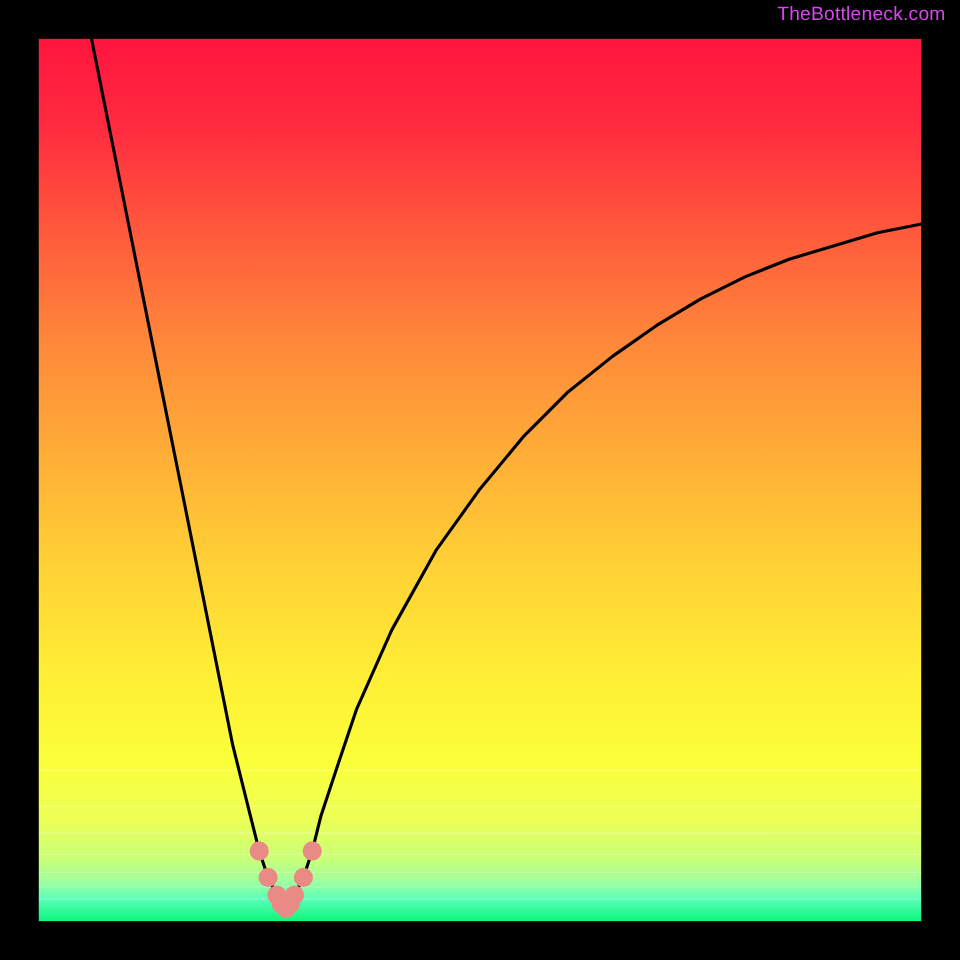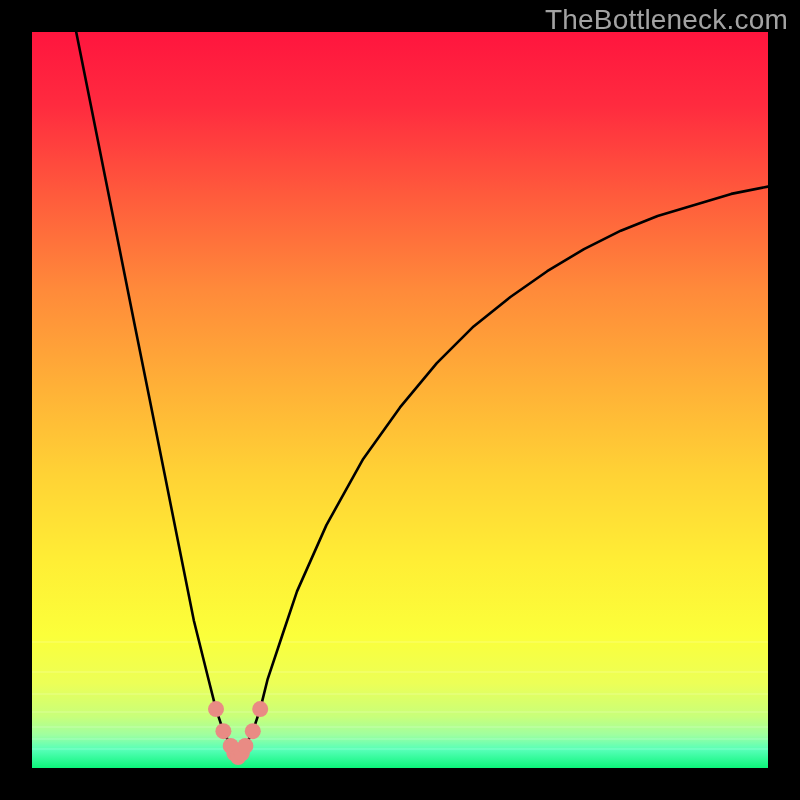--- a/index.html
+++ b/index.html
@@ -14,23 +14,23 @@
     position: relative;
     width: 800px;
     height: 800px;
     background: #000;
   }
   .watermark {
     position: absolute;
     top: 4px;
     right: 12px;
     font-family: Arial, Helvetica, sans-serif;
-    font-size: 28px;
+    font-size: 16px;
     font-weight: 500;
-    color: #a3a3a3;
+    color: #d946ef;
     letter-spacing: 0.2px;
     z-index: 10;
   }
   .plot-area {
     position: absolute;
     left: 32px;
     top: 32px;
     width: 736px;
     height: 736px;
     overflow: hidden;

